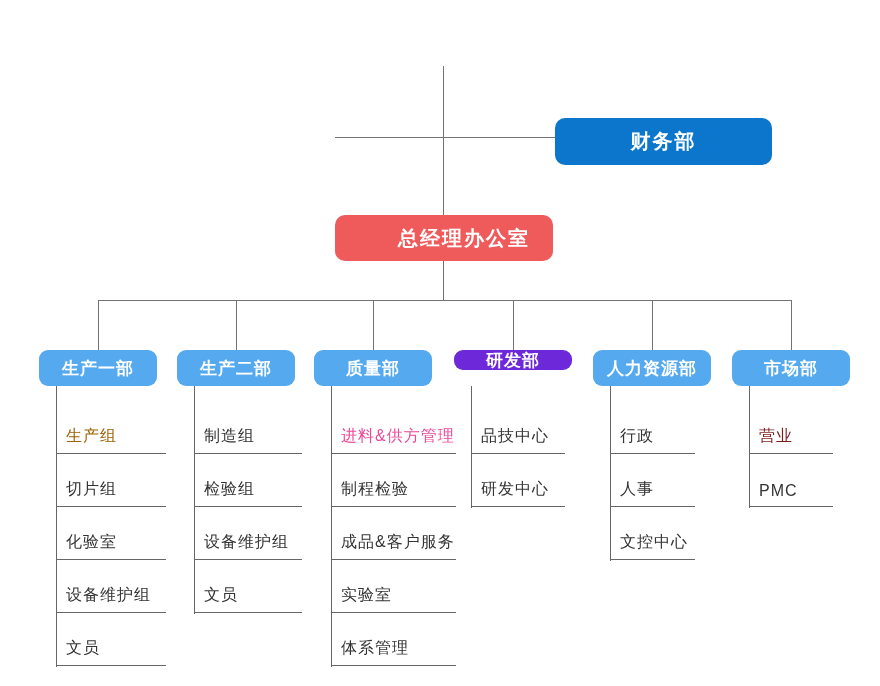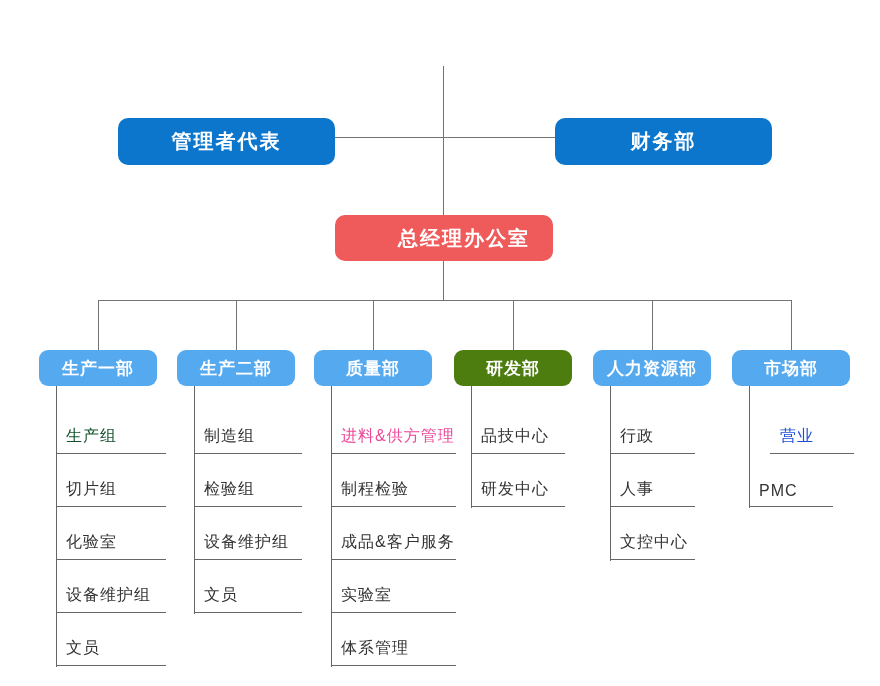--- a/index.html
+++ b/index.html
@@ -47,61 +47,60 @@
 <body>
 
 <div id="canvas">
 
   <div class="line vline" style="left:443px; top:66px; height:150px;"></div>
   <div class="line hline" style="left:335px; top:137px; width:220px;"></div>
   <div class="line vline" style="left:443px; top:261px; height:40px;"></div>
   <div class="line hline" style="left:98px; top:300px; width:693px;"></div>
 
 
-  <div class="node node-l2" style="left: 118px; top: 118px; width: 217px; height: 47px; background: rgb(11, 118, 204);">管理者代表</div>
 
   <div class="node node-l2" style="left: 555px; top: 118px; width: 217px; height: 47px; background: rgb(11, 118, 204);">财务部</div>
 
   <div class="node node-office" style="left: 335px; top: 215px; width: 218px; height: 46px; background: rgb(239, 90, 90); padding-left: 40px;">总经理办公室</div>
 
   <div id="dept-layer">
       <div class="line vline" style="left: 98px; top: 300px; height: 50px;"></div>
       <div class="node node-dept" style="left: 39px; top: 350px; width: 118px; height: 36px; background: rgb(84, 169, 239);">生产一部</div>
       <div class="line vline" style="left: 56px; top: 386px; height: 281px; background: rgb(102, 102, 102);"></div>
-      <div class="list-item" style="left: 56px; top: 416px; width: 110px; height: 38px; color: #14532d;">生产组</div>
+      <div class="list-item" style="left: 56px; top: 416px; width: 110px; height: 38px; color: #a16207;">生产组</div>
       <div class="list-item" style="left: 56px; top: 469px; width: 110px; height: 38px; color: rgb(51, 51, 51);">切片组</div>
       <div class="list-item" style="left: 56px; top: 522px; width: 110px; height: 38px; color: rgb(51, 51, 51);">化验室</div>
       <div class="list-item" style="left: 56px; top: 575px; width: 110px; height: 38px; color: rgb(51, 51, 51);">设备维护组</div>
       <div class="list-item" style="left: 56px; top: 628px; width: 110px; height: 38px; color: rgb(51, 51, 51);">文员</div>
       <div class="line vline" style="left: 236px; top: 300px; height: 50px;"></div>
       <div class="node node-dept" style="left: 177px; top: 350px; width: 118px; height: 36px; background: rgb(84, 169, 239);">生产二部</div>
       <div class="line vline" style="left: 194px; top: 386px; height: 228px; background: rgb(102, 102, 102);"></div>
       <div class="list-item" style="left: 194px; top: 416px; width: 108px; height: 38px; color: rgb(51, 51, 51);">制造组</div>
       <div class="list-item" style="left: 194px; top: 469px; width: 108px; height: 38px; color: rgb(51, 51, 51);">检验组</div>
       <div class="list-item" style="left: 194px; top: 522px; width: 108px; height: 38px; color: rgb(51, 51, 51);">设备维护组</div>
       <div class="list-item" style="left: 194px; top: 575px; width: 108px; height: 38px; color: rgb(51, 51, 51);">文员</div>
       <div class="line vline" style="left: 373px; top: 300px; height: 50px;"></div>
       <div class="node node-dept" style="left: 314px; top: 350px; width: 118px; height: 36px; background: rgb(84, 169, 239);">质量部</div>
       <div class="line vline" style="left: 331px; top: 386px; height: 281px; background: rgb(102, 102, 102);"></div>
       <div class="list-item" style="left: 331px; top: 416px; width: 125px; height: 38px; color: #ec4899;">进料&amp;供方管理</div>
       <div class="list-item" style="left: 331px; top: 469px; width: 125px; height: 38px; color: rgb(51, 51, 51);">制程检验</div>
       <div class="list-item" style="left: 331px; top: 522px; width: 125px; height: 38px; color: rgb(51, 51, 51);">成品&amp;客户服务</div>
       <div class="list-item" style="left: 331px; top: 575px; width: 125px; height: 38px; color: rgb(51, 51, 51);">实验室</div>
       <div class="list-item" style="left: 331px; top: 628px; width: 125px; height: 38px; color: rgb(51, 51, 51);">体系管理</div>
       <div class="line vline" style="left: 513px; top: 300px; height: 50px;"></div>
-      <div class="node node-dept" style="left: 454px; top: 350px; width: 118px; height: 36px; background: #4d7c0f;">研发部</div>
+      <div class="node node-dept" style="left: 454px; top: 350px; width: 118px; height: 20px; background: #6d28d9;">研发部</div>
       <div class="line vline" style="left: 471px; top: 386px; height: 122px; background: rgb(102, 102, 102);"></div>
       <div class="list-item" style="left: 471px; top: 416px; width: 94px; height: 38px; color: rgb(51, 51, 51);">品技中心</div>
       <div class="list-item" style="left: 471px; top: 469px; width: 94px; height: 38px; color: rgb(51, 51, 51);">研发中心</div>
       <div class="line vline" style="left: 652px; top: 300px; height: 50px;"></div>
       <div class="node node-dept" style="left: 593px; top: 350px; width: 118px; height: 36px; background: rgb(84, 169, 239);">人力资源部</div>
       <div class="line vline" style="left: 610px; top: 386px; height: 175px; background: rgb(102, 102, 102);"></div>
       <div class="list-item" style="left: 610px; top: 416px; width: 85px; height: 38px; color: rgb(51, 51, 51);">行政</div>
       <div class="list-item" style="left: 610px; top: 469px; width: 85px; height: 38px; color: rgb(51, 51, 51);">人事</div>
       <div class="list-item" style="left: 610px; top: 522px; width: 85px; height: 38px; color: rgb(51, 51, 51);">文控中心</div>
       <div class="line vline" style="left: 791px; top: 300px; height: 50px;"></div>
       <div class="node node-dept" style="left: 732px; top: 350px; width: 118px; height: 36px; background: rgb(84, 169, 239);">市场部</div>
       <div class="line vline" style="left: 749px; top: 386px; height: 122px; background: rgb(102, 102, 102);"></div>
-      <div class="list-item" style="left: 770px; top: 416px; width: 84px; height: 38px; color: #1d4ed8;">营业</div>
+      <div class="list-item" style="left: 749px; top: 416px; width: 84px; height: 38px; color: #7f1d1d;">营业</div>
       <div class="list-item" style="left: 749px; top: 469px; width: 84px; height: 38px; color: rgb(51, 51, 51);">PMC</div>
     </div>
 
 </div>
 
 </body></html>

